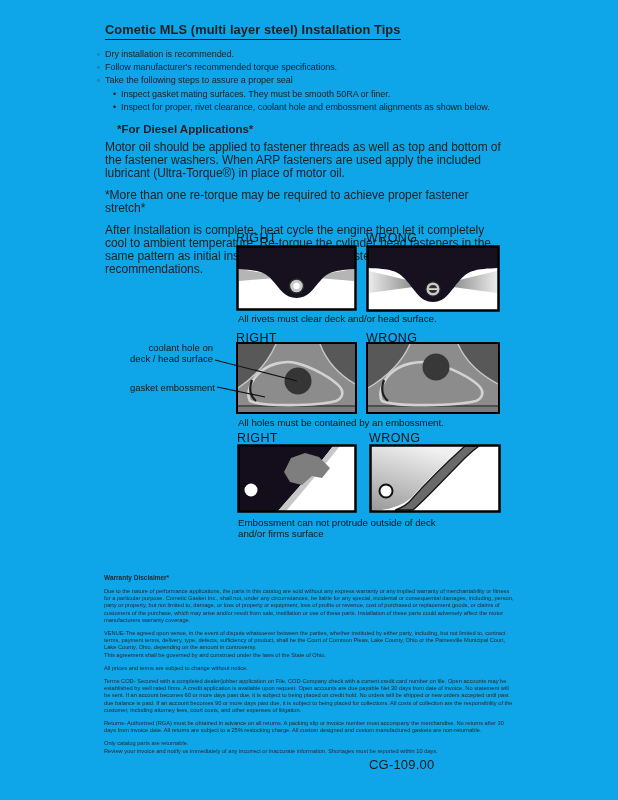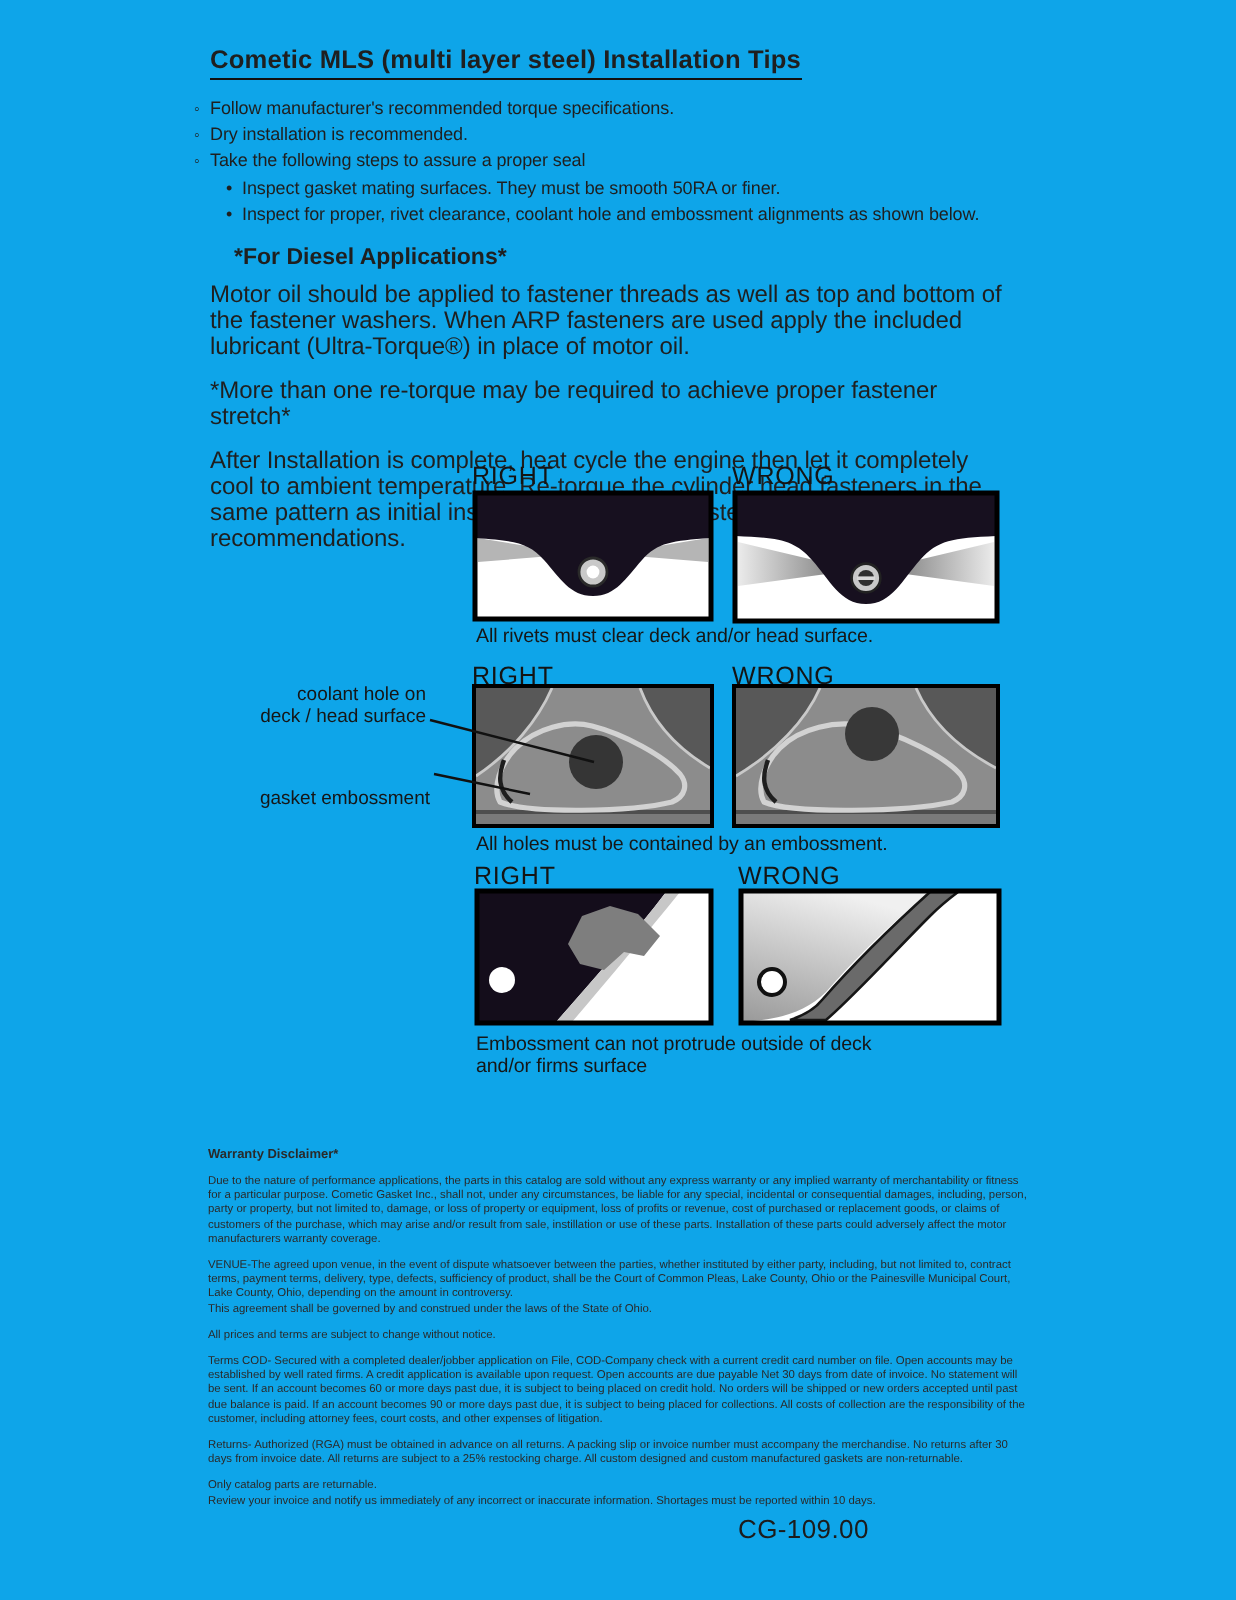--- a/index.html
+++ b/index.html
@@ -38,22 +38,22 @@
   .footer-code { position:absolute; top:757px; left:369px; font-size:13px; color:#1c1c1c; letter-spacing:.2px; }
 </style>
 </head>
 <body>
 
 <div class="page">
 
   <div class="text-top">
     <h1 class="doc-title"><span>Cometic MLS (multi layer steel) Installation Tips</span></h1>
     <ul class="tips">
+      <li class="l1"><span class="mk">◦</span><span>Dry installation is recommended.</span></li>
       <li class="l1"><span class="mk">◦</span><span>Follow manufacturer's recommended torque specifications.</span></li>
-      <li class="l1"><span class="mk">◦</span><span>Dry installation is recommended.</span></li>
       <li class="l1"><span class="mk">◦</span><span>Take the following steps to assure a proper seal</span></li>
       <li class="l2"><span class="mk">•</span><span>Inspect gasket mating surfaces.  They must be smooth 50RA or finer.</span></li>
       <li class="l2"><span class="mk">•</span><span>Inspect for proper, rivet clearance, coolant hole and embossment alignments as shown below.</span></li>
     </ul>
     <h2 class="diesel-h">*For Diesel Applications*</h2>
     <p class="para">Motor oil should be applied to fastener threads as well as top and bottom of the fastener washers. When ARP fasteners are used apply the included lubricant (Ultra-Torque®) in place of motor oil.</p>
     <p class="para">*More than one re-torque may be required to achieve proper fastener stretch*</p>
     <p class="para">After Installation is complete, heat cycle the engine then let it completely cool to ambient temperature. Re-torque the cylinder head fasteners in the same pattern as initial installation or per your fastener manufacturer's recommendations.</p>
   </div>
 
@@ -122,21 +122,21 @@
       <rect x="1" y="63" width="132" height="2" fill="#4e4e4e"></rect>
       <rect x="1" y="65" width="132" height="6" fill="#7a7a7a"></rect>
       <path d="M16,59 C12,52 16,40 24,32 C34,22 52,18 66,21 C84,25 106,36 114,45 C118,50 117,56 110,59 C88,64 30,65 16,59 Z" fill="none" stroke="#d2d2d2" stroke-width="2.6"></path>
       <path d="M18,38 C15,46 15,53 22,59" stroke="#1e1e1e" stroke-width="2.2" fill="none"></path>
       <circle cx="70" cy="25" r="13.5" fill="#383838"></circle>
       <rect x="1" y="1" width="132" height="70" fill="none" stroke="#000" stroke-width="2"></rect>
     </svg>
 
     <div class="side-label" style="left:103px; top:13px; width:110px;">coolant hole on
 deck / head surface</div>
-    <div class="side-label" style="left:103px; top:65px; width:112px;">gasket embossment</div>
+    <div class="side-label" style="left:103px; top:53px; width:112px;">gasket embossment</div>
 
     <svg class="connectors" style="left:105px; top:5px;" width="205" height="80" viewBox="0 0 205 80">
       <line x1="110" y1="25" x2="192" y2="46" stroke="#111" stroke-width="1.2"></line>
       <line x1="112" y1="52" x2="160" y2="62" stroke="#111" stroke-width="1.2"></line>
     </svg>
 
     <div class="dg-caption" style="left:238px; top:87px;">All holes must be contained by an embossment.</div>
   </div>
 
   <div class="dg-row" style="top:430px; height:120px;">

